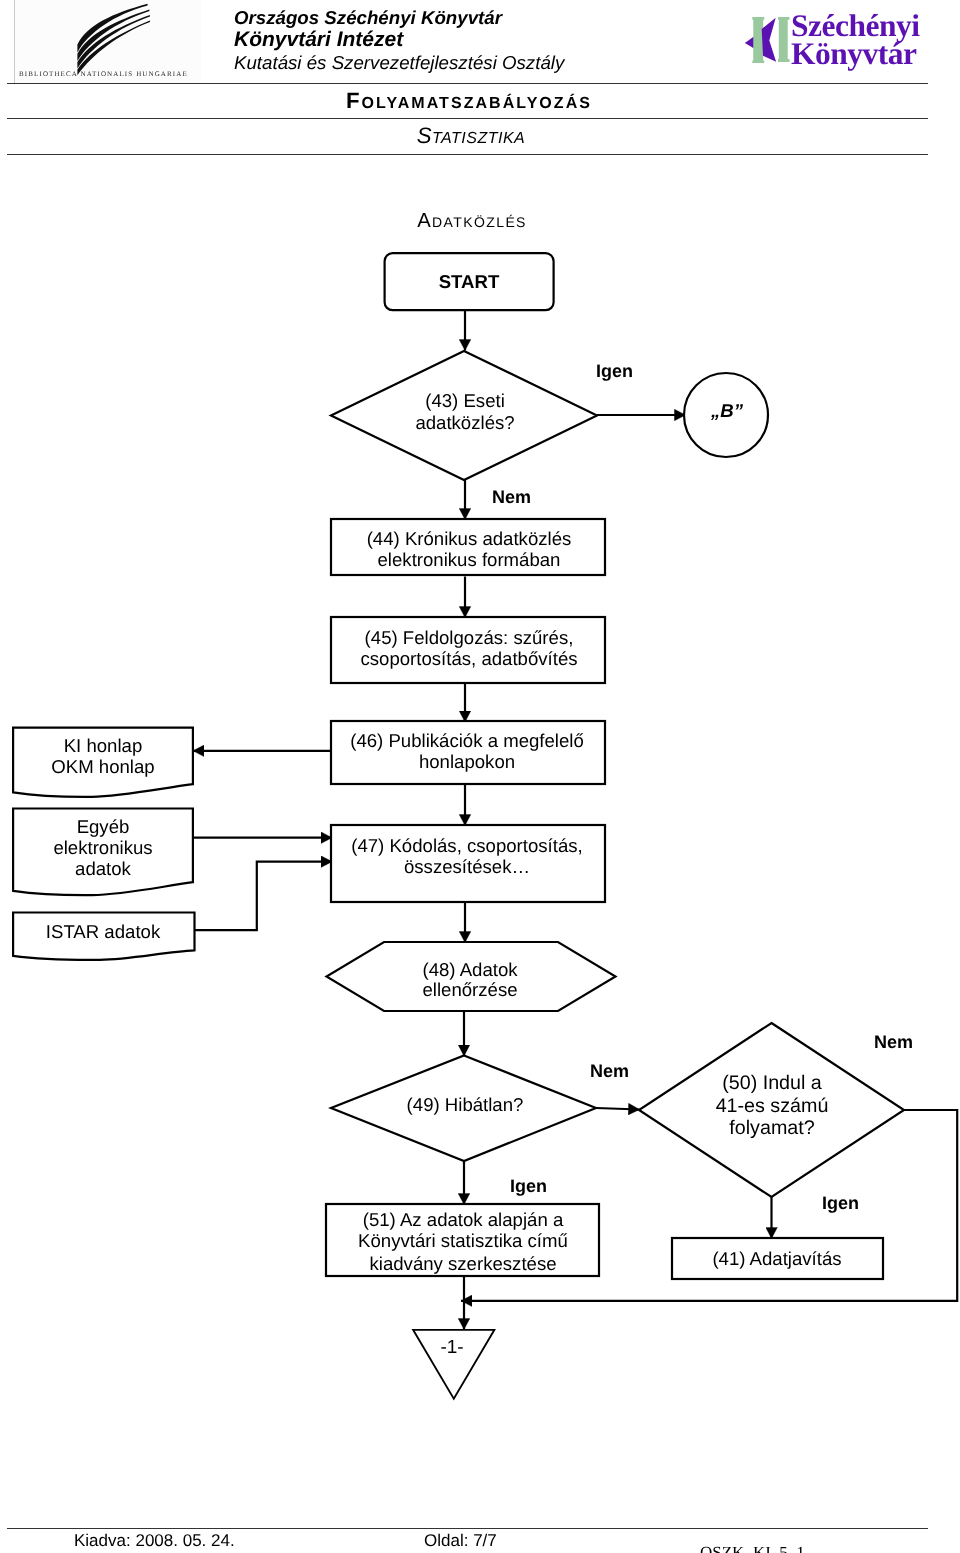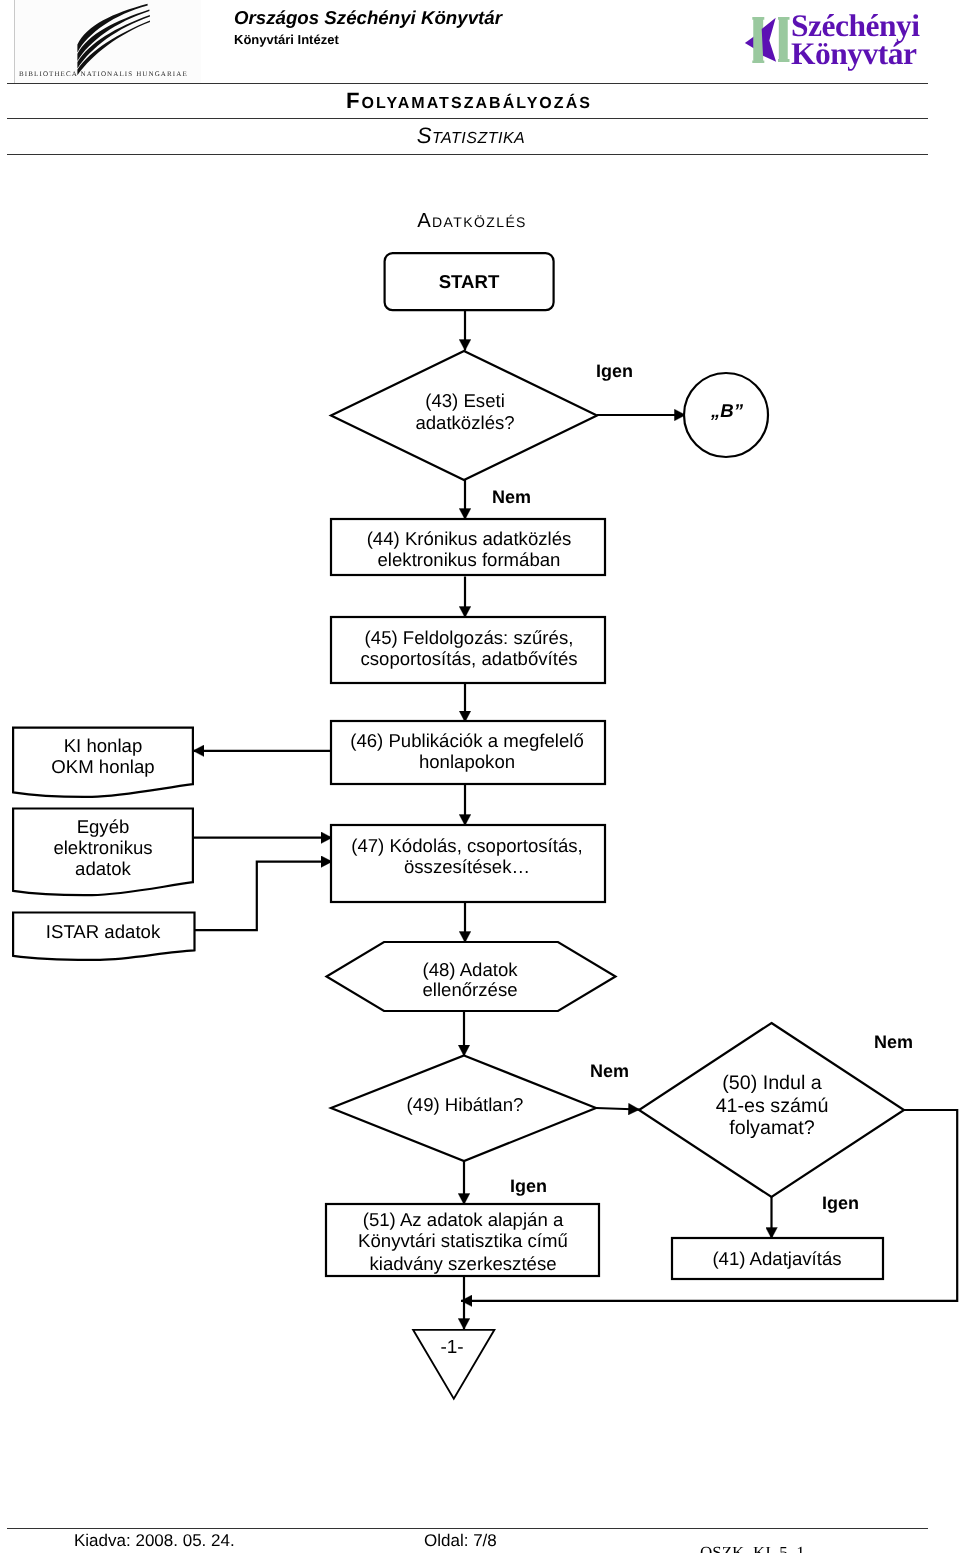--- a/index.html
+++ b/index.html
@@ -9,21 +9,21 @@
        font-family:"Liberation Sans",sans-serif;color:#000;overflow:hidden;}
   .abs{position:absolute;}
 
   
   #oszk-logo{left:0px;top:0px;width:200px;height:84px;}
   #oszk-caption{left:19px;top:70px;width:200px;font-size:7px;font-family:"Liberation Serif",serif;
                 letter-spacing:1.12px;color:#2b2b2b;white-space:nowrap;}
   #oszk-vrule{left:14.2px;top:0px;width:186px;height:83px;border-left:1px solid #c9c9c9;background:#fcfcfc;}
   #org-block{left:234px;top:7px;width:480px;line-height:22.4px;}
   #org-block .l1{font-weight:bold;font-style:italic;font-size:18.7px;}
-  #org-block .l2{font-weight:bold;font-size:13px;}
+  #org-block .l2{font-weight:bold;font-style:italic;font-size:21px;}
   #org-block .l3{font-style:italic;font-size:18.7px;}
   #ki-logo{left:743px;top:3px;width:212px;height:76px;}
   #ki-logo [data-name^="ki-logo-green"]{fill:#9ac99f;}
   #ki-logo [data-name="ki-logo-purple-arrow"],
   #ki-logo [data-name="ki-logo-purple-wedge"]{fill:#5c11b3;}
   #ki-logo .kiline{position:absolute;left:48px;color:#5c11b3;
       font-family:"Liberation Serif",serif;font-weight:bold;font-size:31.5px;
       letter-spacing:-0.5px;line-height:1;white-space:nowrap;}
   #ki-logo .kiline1{top:7px;}
   #ki-logo .kiline2{top:35px;}
@@ -60,20 +60,21 @@
       <path data-name="oszk-logo-stroke-3" d="M77.4,62.0 L77.4,68.6 C91,47.5 117.5,28.0 150.0,16.6 L149.8,15.0 C116,27.2 89.5,42.5 77.4,62.0 Z"></path>
       <path data-name="oszk-logo-stroke-4" d="M77.4,69.4 L77.4,75.3 C92.5,54.0 119,34.0 150.0,22.0 L149.9,20.6 C118,33.6 91,50.0 77.4,69.4 Z"></path>
     </g>
   </svg>
 </div>
 <div class="abs" id="oszk-caption" data-name="oszk-logo-caption">BIBLIOTHECA NATIONALIS HUNGARIAE</div>
 
 <div class="abs" id="org-block" data-name="organization-block">
   <div class="l1" data-name="org-line-1">Országos Széchényi Könyvtár</div>
   <div class="l2" data-name="org-line-2">Könyvtári Intézet</div>
+  <div class="l3" data-name="org-line-3">Kutatási és Szervezetfejlesztési Osztály</div>
 </div>
 
 <div class="abs" id="ki-logo" data-name="konyvtari-intezet-logo">
   <svg data-name="ki-logo-svg" width="212" height="76" viewBox="0 0 212 76">
     <g data-name="ki-logo-mark">
 
       <path data-name="ki-logo-purple-arrow" d="M1.9,40.0 L12.6,32.2 L12.8,46.4 Z"></path>
 
       <path data-name="ki-logo-green-column-left" d="M9.3,13.9 L21.3,13.9 L21.3,16.7 L20.1,16.7 L20.1,57.4 L21.3,57.4 L21.3,60.1 L9.3,60.1 L9.3,57.4 L10.5,57.4 L10.5,16.7 L9.3,16.7 Z"></path>
       <rect data-name="ki-logo-green-column-left-shaft" x="10.5" y="16.7" width="9.6" height="40.7"></rect>
@@ -181,15 +182,15 @@
     <text data-name="label-nem-49" x="590" y="1076.5">Nem</text>
     <text data-name="label-igen-49" x="510" y="1192">Igen</text>
     <text data-name="label-nem-50" x="874" y="1048">Nem</text>
     <text data-name="label-igen-50" x="822" y="1209">Igen</text>
   </g>
 </svg>
 
 <hr class="rule" style="top:1528px" data-name="footer-rule">
 <div id="footer" data-name="footer">
   <span class="fl" data-name="footer-issue-date">Kiadva: 2008. 05. 24.</span>
-  <span class="fc" data-name="footer-page-number">Oldal: 7/8</span>
+  <span class="fc" data-name="footer-page-number">Oldal: 7/7</span>
   <span class="fr" data-name="footer-doc-code">OSZK_KI_5_1</span>
 </div>
 
 </body></html>

